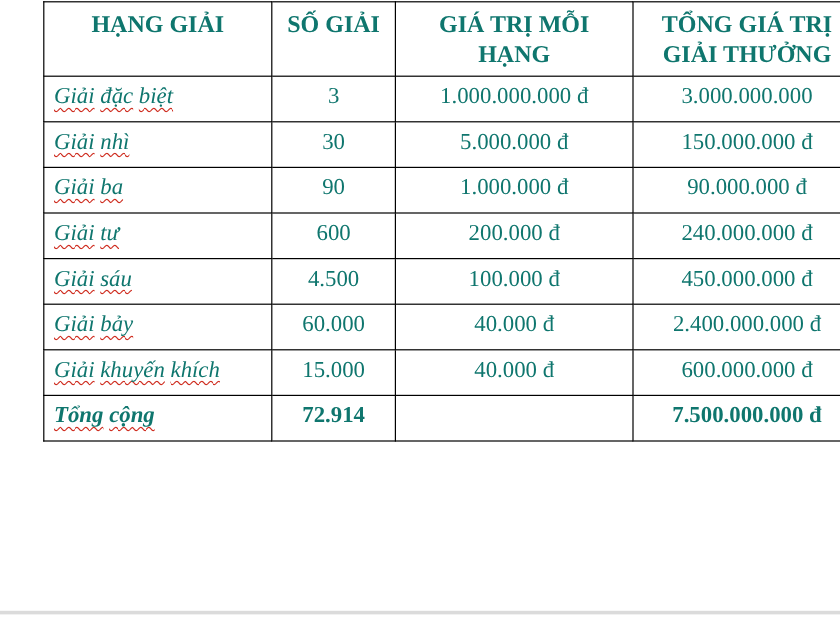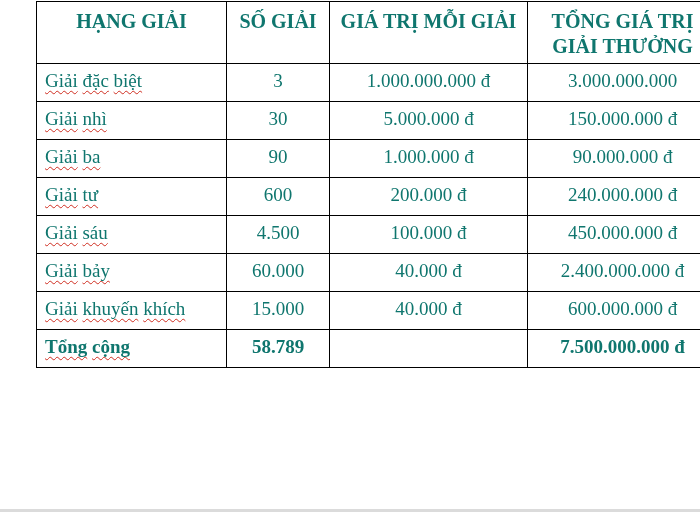--- a/index.html
+++ b/index.html
@@ -47,20 +47,21 @@
   .num-cell { text-align: center; }
   .bold-row td { font-weight: bold; }
 
   .misspelled {
     text-decoration-line: underline;
     text-decoration-style: wavy;
     text-decoration-color: #cf2e21;
     text-decoration-thickness: 1px;
     text-underline-offset: 3px;
     text-decoration-skip-ink: none;
+    font-style: italic;
   }
 
   .bottom-strip {
     position: absolute;
     left: 0; top: 509px;
     width: 700px; height: 3px;
     background: #dbdbdb;
   }
 </style>
 </head>
@@ -70,21 +71,21 @@
   <colgroup>
     <col style="width:190px">
     <col style="width:103px">
     <col style="width:198px">
     <col style="width:190px">
   </colgroup>
   <thead>
     <tr>
       <th>HẠNG GIẢI</th>
       <th>SỐ GIẢI</th>
-      <th>GIÁ TRỊ MỖI GIẢI</th>
+      <th>GIÁ TRỊ MỖI HẠNG</th>
       <th>TỔNG GIÁ TRỊ GIẢI THƯỞNG</th>
     </tr>
   </thead>
   <tbody>
       <tr>
         <td class="label-cell"><span class="misspelled">Giải</span> <span class="misspelled">đặc</span> <span class="misspelled">biệt</span></td>
         <td class="num-cell">3</td>
         <td class="num-cell">1.000.000.000 đ</td>
         <td class="num-cell">3.000.000.000</td>
       </tr>
@@ -119,20 +120,20 @@
         <td class="num-cell">2.400.000.000 đ</td>
       </tr>
       <tr>
         <td class="label-cell"><span class="misspelled">Giải</span> <span class="misspelled">khuyến</span> <span class="misspelled">khích</span></td>
         <td class="num-cell">15.000</td>
         <td class="num-cell">40.000 đ</td>
         <td class="num-cell">600.000.000 đ</td>
       </tr>
       <tr class="bold-row">
         <td class="label-cell"><span class="misspelled">Tổng</span> <span class="misspelled">cộng</span></td>
-        <td class="num-cell">58.789</td>
+        <td class="num-cell">72.914</td>
         <td class="num-cell"></td>
         <td class="num-cell">7.500.000.000 đ</td>
       </tr>
     </tbody>
 </table>
 
 <div class="bottom-strip"></div>
 
 </body></html>

